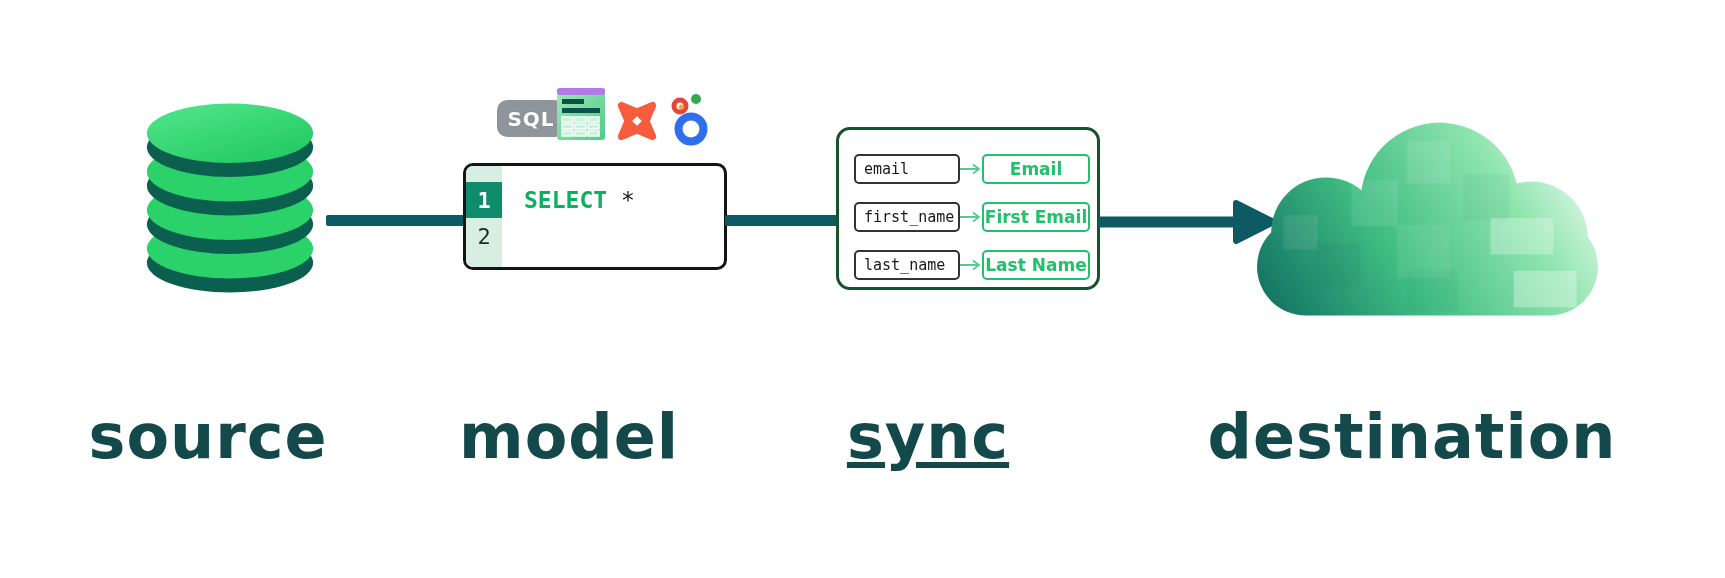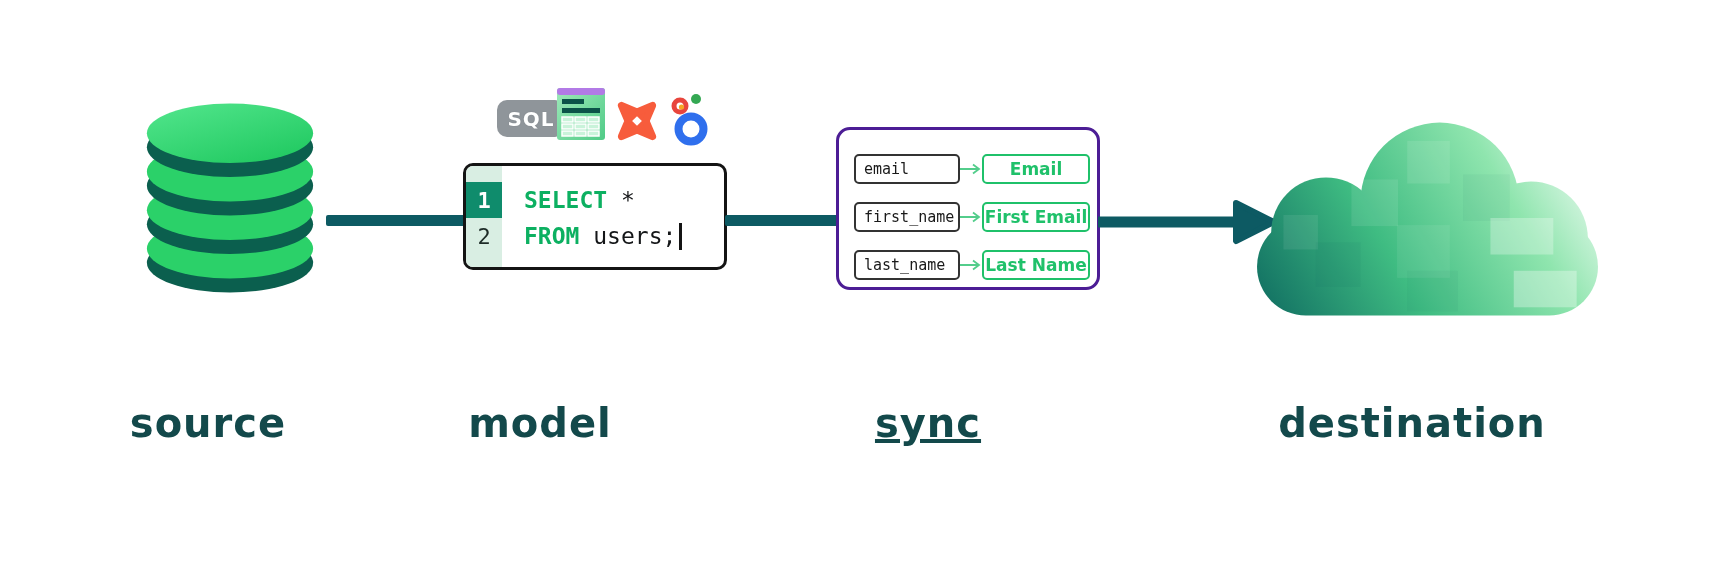--- a/index.html
+++ b/index.html
@@ -24,34 +24,34 @@
                font-family:"DejaVu Sans Mono",monospace;font-size:22px;color:#1d2b27;}
   .gutter .num.hl{background:#0f8c6c;color:#ffffff;font-weight:bold;}
   .code-lines{flex:1;padding:16px 4px 0 22px;box-sizing:border-box;}
   .code-line{height:36px;display:flex;align-items:center;
              font-family:"DejaVu Sans Mono",monospace;font-size:23px;color:#141618;white-space:pre;}
   .kw{color:#0cb061;font-weight:bold;}
   .cursor{display:inline-block;width:3px;height:27px;background:#141414;margin-left:3px;}
 
   
   .sync-box{position:absolute;left:836px;top:127px;width:264px;height:163px;background:#ffffff;
-            border:3px solid #4c1d95;border-radius:14px;box-sizing:border-box;
+            border:3px solid #14532d;border-radius:14px;box-sizing:border-box;
             display:flex;flex-direction:column;padding:24px 0 0 15px;gap:18px;}
   .map-row{display:flex;align-items:center;height:30px;}
   .field-box{width:106px;height:30px;border:2px solid #333333;border-radius:5px;box-sizing:border-box;
              display:flex;align-items:center;padding-left:8px;
              font-family:"DejaVu Sans Mono",monospace;font-size:15px;color:#1a1a1a;background:#ffffff;}
   .map-arrow{width:22px;display:flex;align-items:center;justify-content:center;}
   .dest-box{width:108px;height:30px;border:2.5px solid #1fc16a;border-radius:5px;box-sizing:border-box;
             display:flex;align-items:center;justify-content:center;
             font-size:17px;font-weight:600;color:#1fc16a;background:#ffffff;white-space:nowrap;}
 
   
   .stage-label{position:absolute;top:400px;transform:translateX(-50%);
-               font-size:40px;font-weight:bold;color:#13494b;letter-spacing:1px;}
+               font-size:62px;font-weight:bold;color:#13494b;letter-spacing:1px;}
 </style>
 </head>
 <body>
 
 <div class="canvas">
 
   <svg class="icon-abs" style="left:130px;top:100px;" width="200" height="196" viewBox="0 0 200 224" aria-hidden="true">
     <defs>
       <linearGradient id="topg" x1="0" y1="0" x2="0.75" y2="1">
         <stop offset="0" stop-color="#53e68d"></stop>
@@ -109,21 +109,20 @@
     <circle cx="28" cy="7" r="5" fill="#34a853"></circle>
   </svg>
 
   <div class="code-box">
     <div class="gutter">
       <div class="num hl">1</div>
       <div class="num">2</div>
     </div>
     <div class="code-lines">
       <div class="code-line"><span class="kw">SELECT</span><span> *</span></div>
-      <div class="code-line"><span class="kw">FROM</span><span> users;</span><span class="cursor"></span></div>
     </div>
   </div>
 
   <div class="h-arrow" style="left:725px;top:215px;width:115px;"></div>
 
   <div class="sync-box">
     <div class="map-row">
       <div class="field-box">email</div>
       <div class="map-arrow">
         <svg width="22" height="12" viewBox="0 0 22 12">
@@ -185,17 +184,17 @@
       <rect x="140" y="105" width="52" height="52" fill="#ffffff" opacity="0.07"></rect>
       <rect x="28" y="95" width="34" height="34" fill="#ffffff" opacity="0.08"></rect>
       <rect x="60" y="122" width="44" height="44" fill="#0e6a60" opacity="0.07"></rect>
       <rect x="232" y="98" width="62" height="36" fill="#ffffff" opacity="0.28"></rect>
       <rect x="255" y="150" width="62" height="36" fill="#ffffff" opacity="0.32"></rect>
       <rect x="150" y="150" width="50" height="40" fill="#0e6a60" opacity="0.05"></rect>
     </g>
   </svg>
 
   <div class="stage-label" style="left:208px;">source</div>
-  <div class="stage-label" style="left:540px;">model</div>
+  <div class="stage-label" style="left:569px;">model</div>
   <div class="stage-label" style="left:928px;text-decoration:underline;">sync</div>
   <div class="stage-label" style="left:1412px;">destination</div>
 
 </div>
 
 </body></html>

